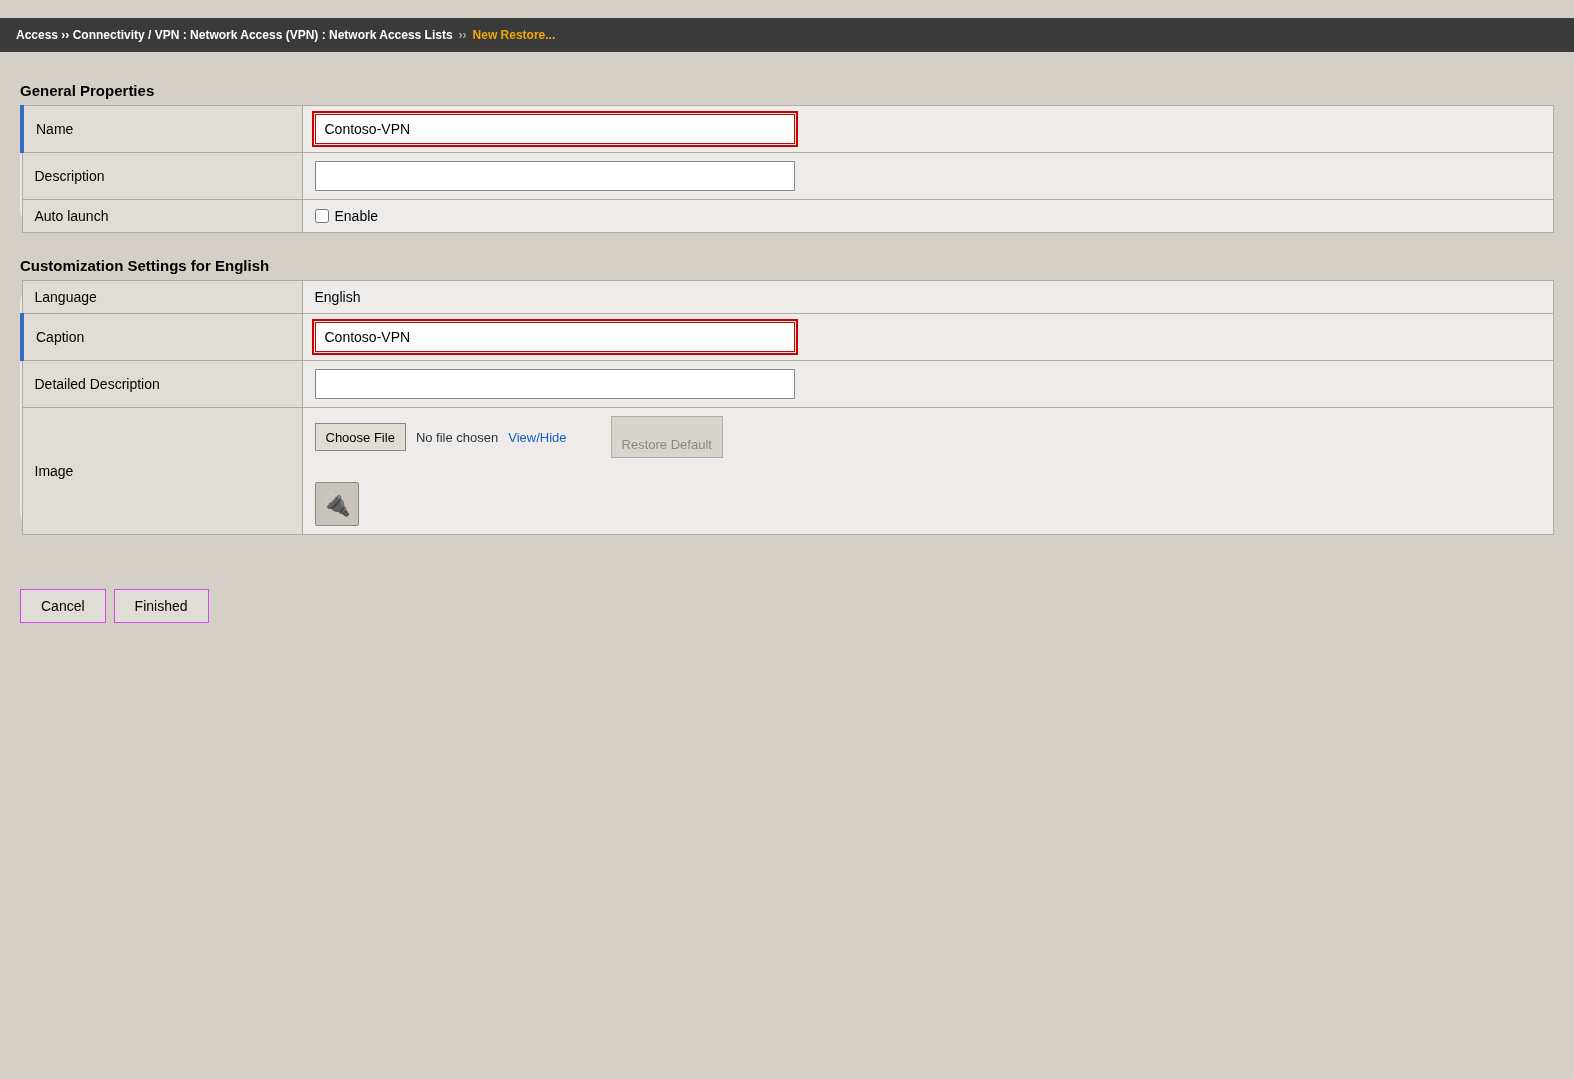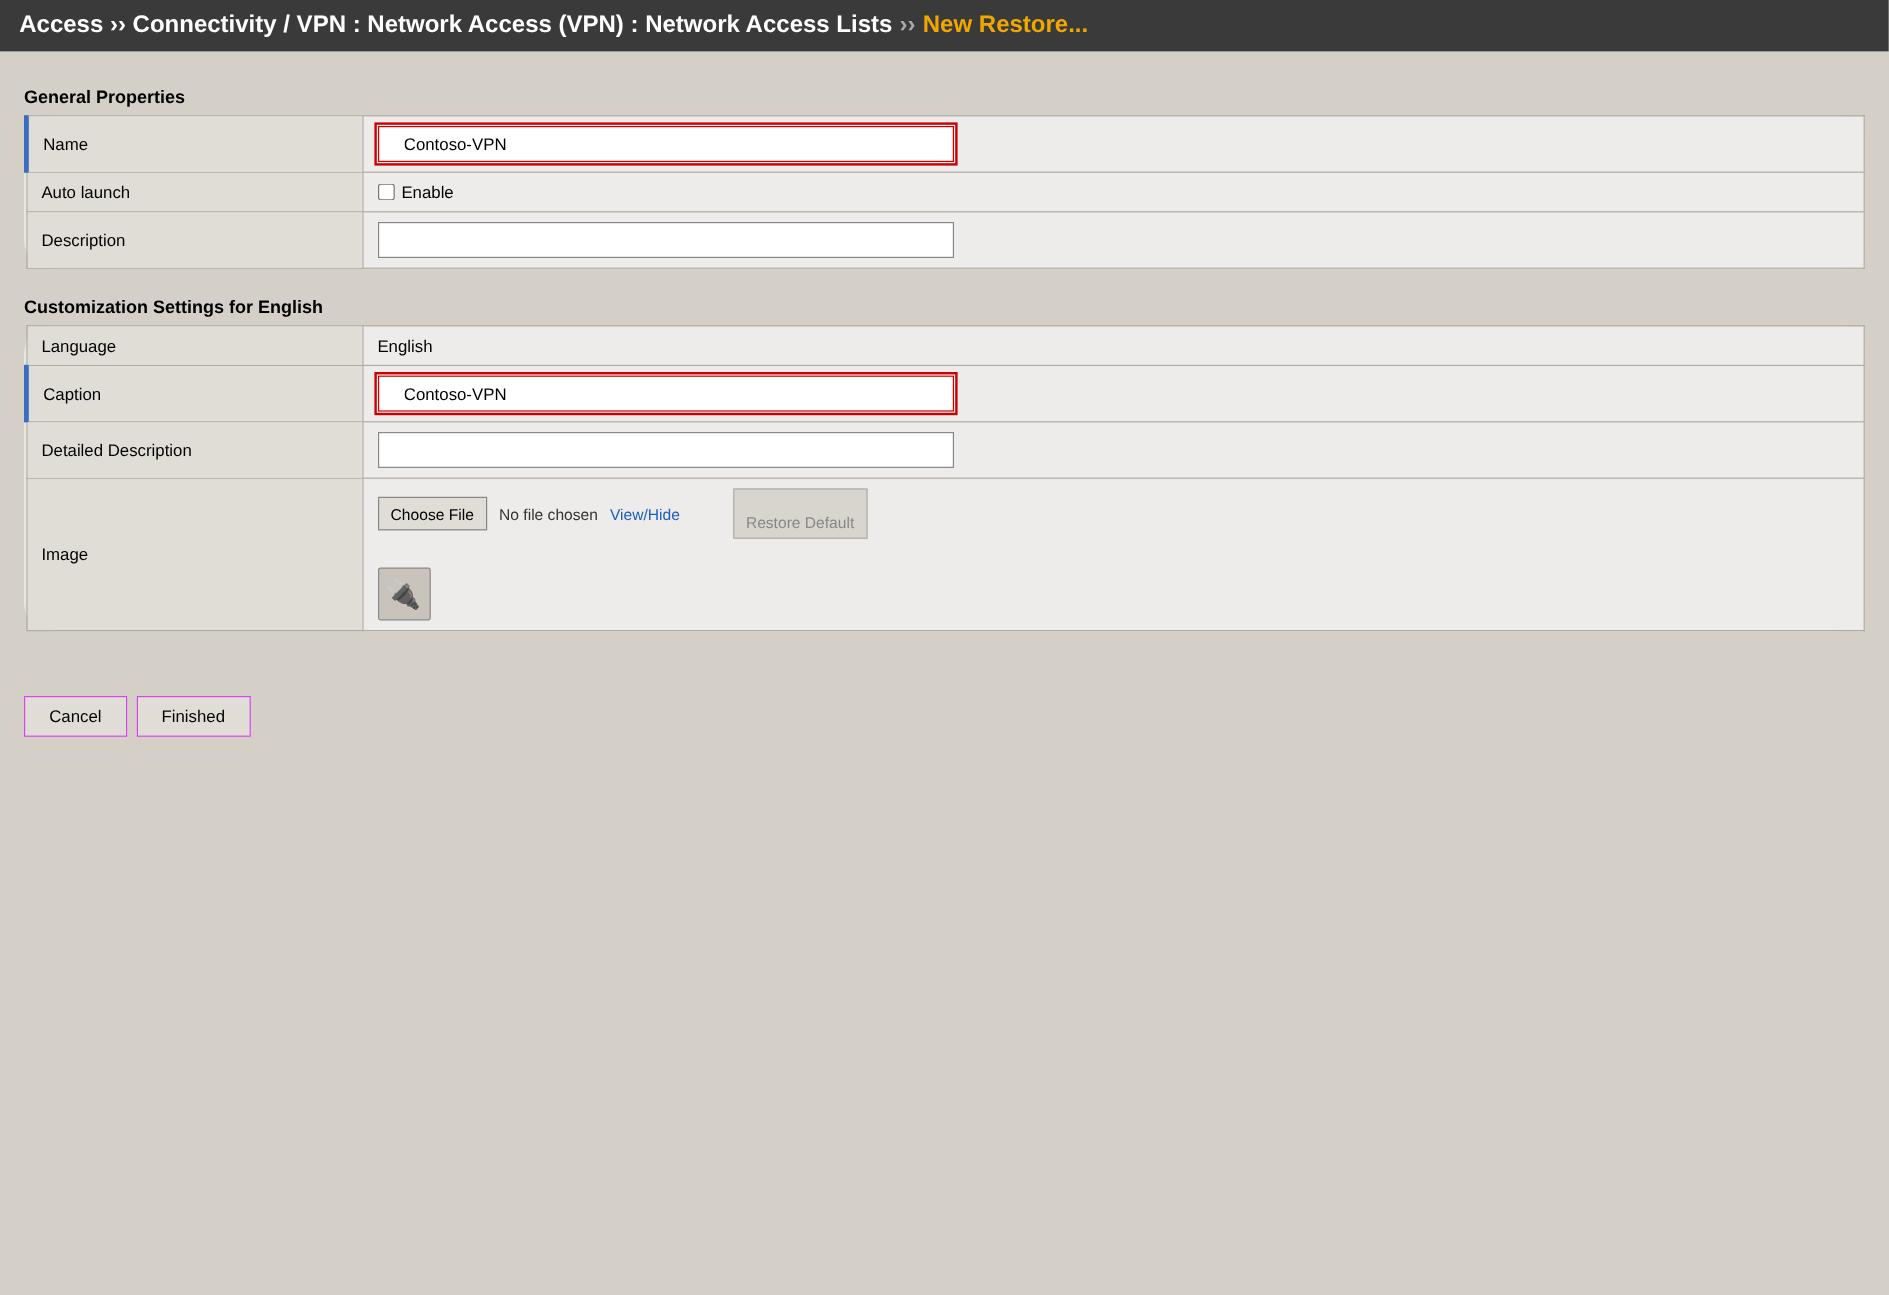--- a/index.html
+++ b/index.html
@@ -9,25 +9,26 @@
       background: #d4d0c8;
       width: 1574px;
       min-height: 1079px;
     }
 
     
     .breadcrumb-bar {
       background: #3a3a3a;
       color: #ffffff;
       padding: 10px 16px;
-      font-size: 20px;
+      font-size: 12px;
       font-weight: bold;
       display: flex;
       align-items: center;
       gap: 4px;
+      margin-top: 18px;
     }
     .breadcrumb-bar .separator {
       color: #aaa;
       margin: 0 2px;
     }
     .breadcrumb-bar .new-resource {
       color: #f0a800;
     }
 
     
@@ -68,21 +69,21 @@
       border-left: 4px solid #3a6dbf;
     }
     .form-table .value-cell {
       background: #eeecea;
     }
 
     
     .text-input {
       width: 480px;
       height: 30px;
-      padding: 4px 21px;
+      padding: 4px 9px;
       border: 1px solid #888;
       background: #fff;
       font-size: 14px;
     }
     .text-input.highlighted-input {
       outline: 2px solid #cc0000;
       outline-offset: 1px;
       border-color: #cc0000;
     }
 
@@ -190,33 +191,33 @@
 
     <tbody>
         <tr>
       <td class="label-cell highlighted">Name</td>
       <td class="value-cell">
         <input type="text" class="text-input highlighted-input" value="Contoso-VPN" style="">
       </td>
     </tr>
 
     <tr>
+      <td class="label-cell">Description</td>
+      <td class="value-cell">
+        <input type="text" class="text-input" value="" style="">
+      </td>
+    </tr>
+
+    <tr>
       <td class="label-cell">Auto launch</td>
       <td class="value-cell">
         <div class="checkbox-row">
           <input type="checkbox" style="">
           <span>Enable</span>
         </div>
-      </td>
-    </tr>
-
-    <tr>
-      <td class="label-cell">Description</td>
-      <td class="value-cell">
-        <input type="text" class="text-input" value="" style="">
       </td>
     </tr>
   </tbody>
     </table>
 
   <div class="section-heading">Customization Settings for English</div>
 
   <table class="form-table">
 
     <tbody>

